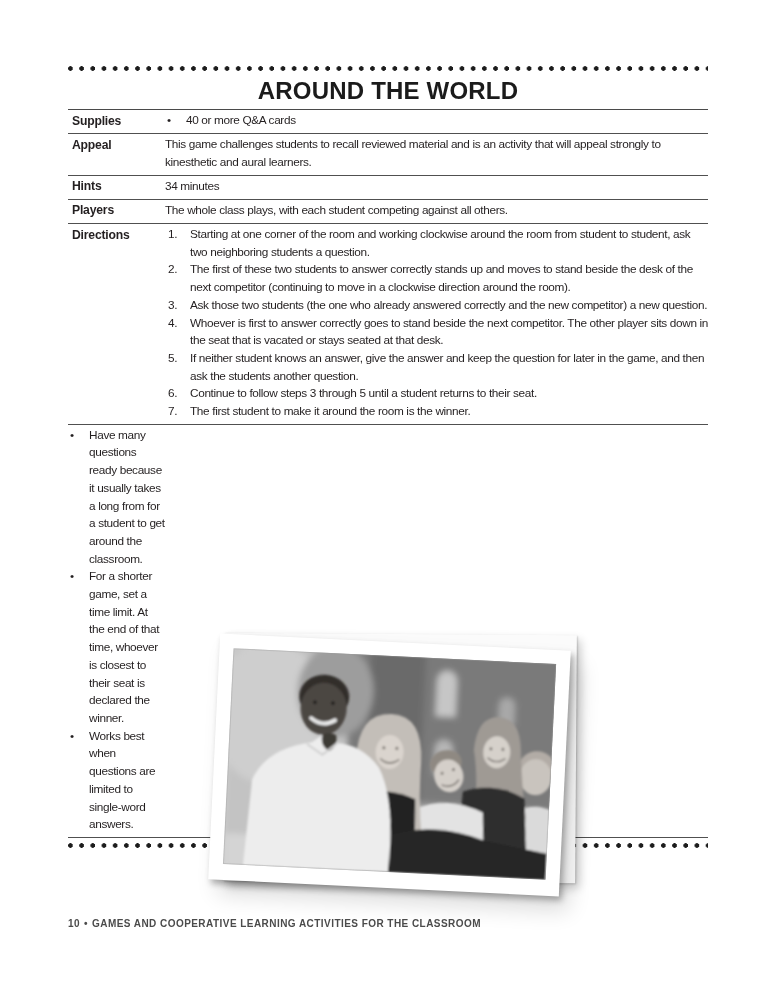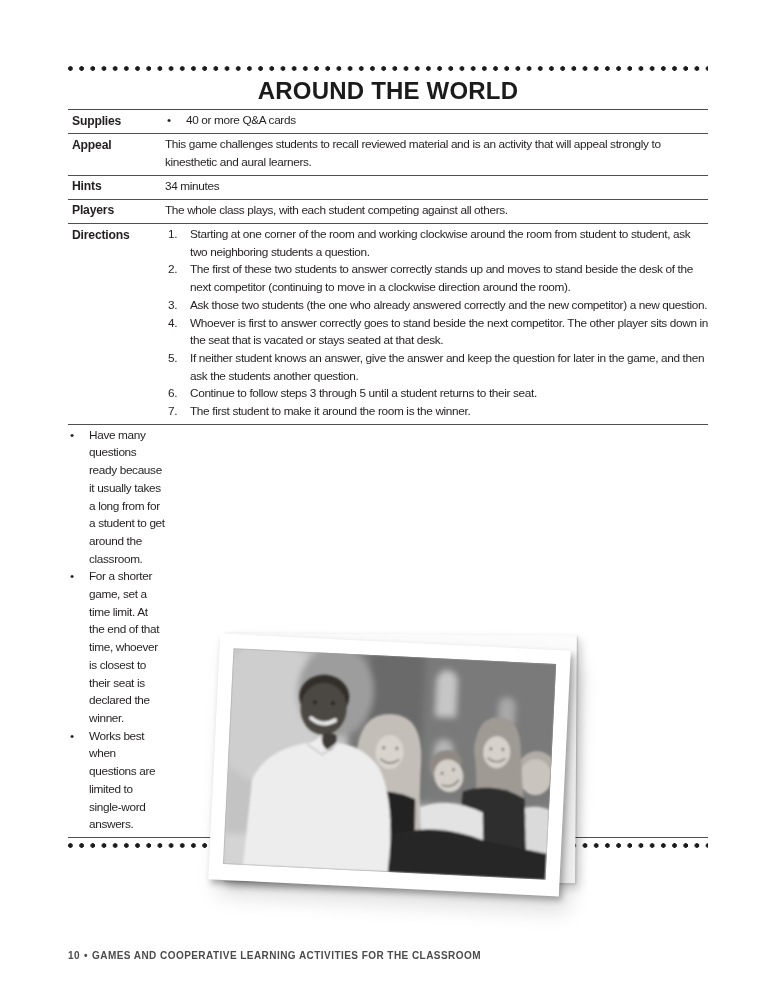--- a/index.html
+++ b/index.html
@@ -42,21 +42,21 @@
   }
   .polaroid{
     position:absolute;left:214px;top:642px;width:323px;height:216px;
     padding:14px 14px 16px 14px;background:#ffffff;transform:rotate(2.8deg);
     box-shadow:3px 4px 6px rgba(0,0,0,.30),10px 14px 22px rgba(0,0,0,.14);
   }
   .polaroid svg{display:block;width:323px;height:216px;}
   
   .page-footer{
     position:absolute;left:68px;top:918px;
-    font-size:10px;font-weight:bold;letter-spacing:.45px;color:#4b4b4b;margin-top:32px;
+    font-size:10px;font-weight:bold;letter-spacing:.45px;color:#4b4b4b;
   }
   .page-footer .sep{margin:0 4px;}
 </style>
 </head>
 <body>
 
 <div class="activity-table">
   <div class="dotted-rule top"></div>
   <h1 class="game-title">AROUND THE WORLD</h1>
 

